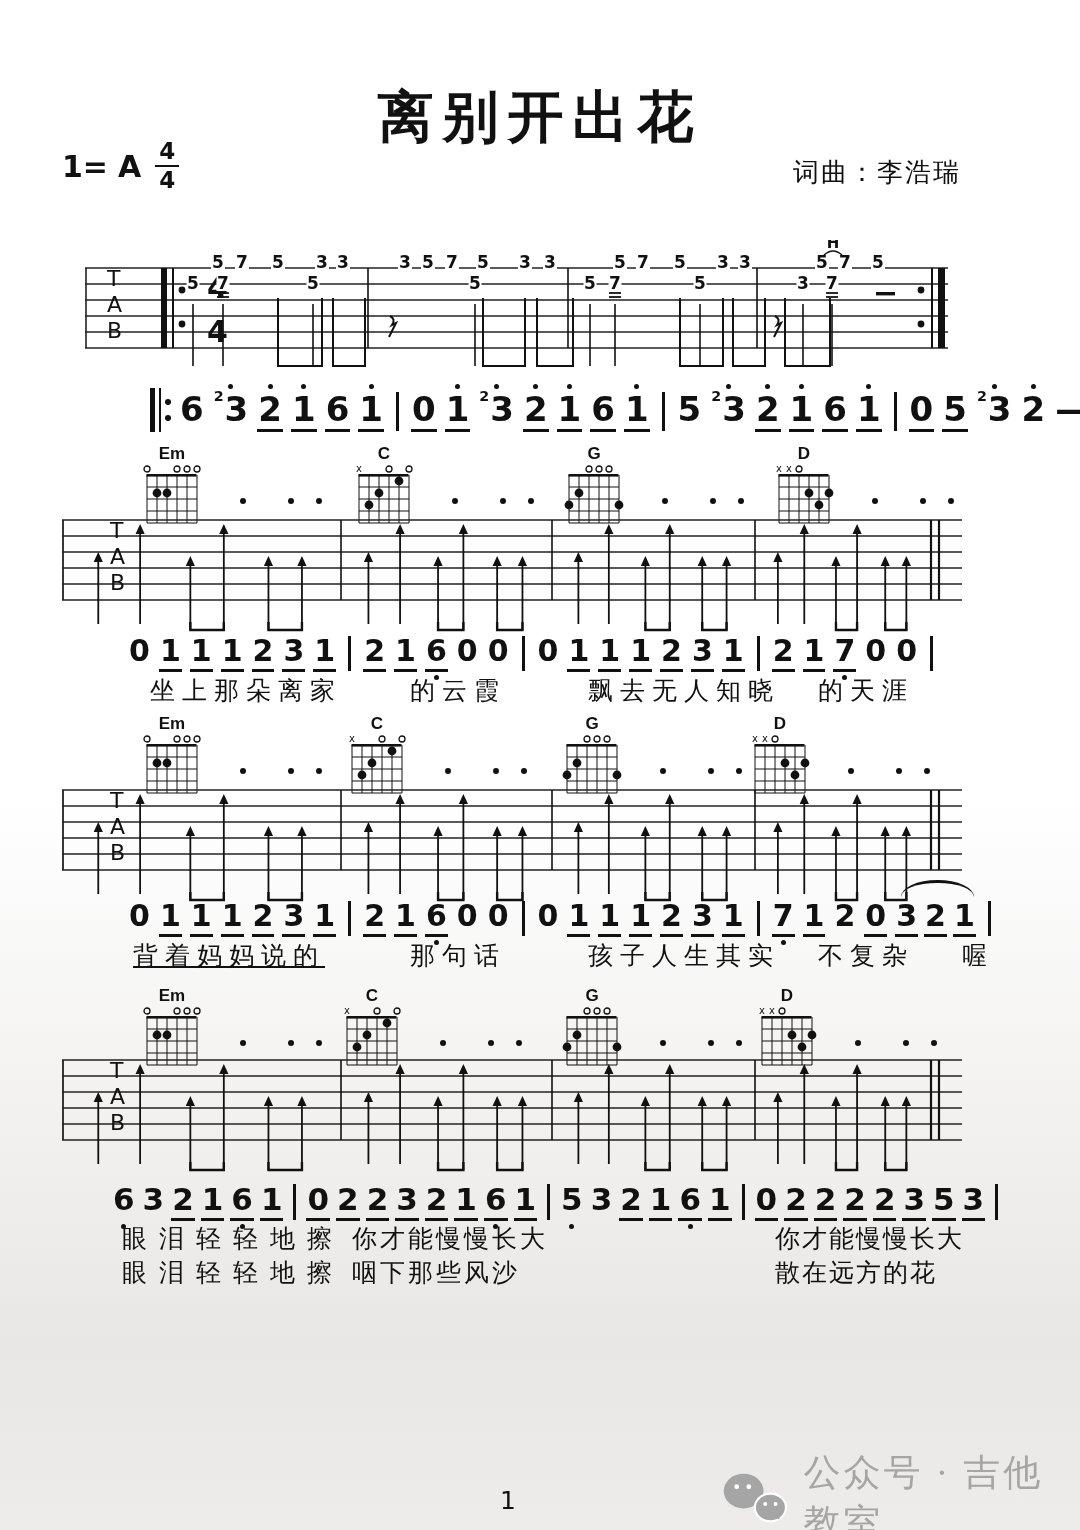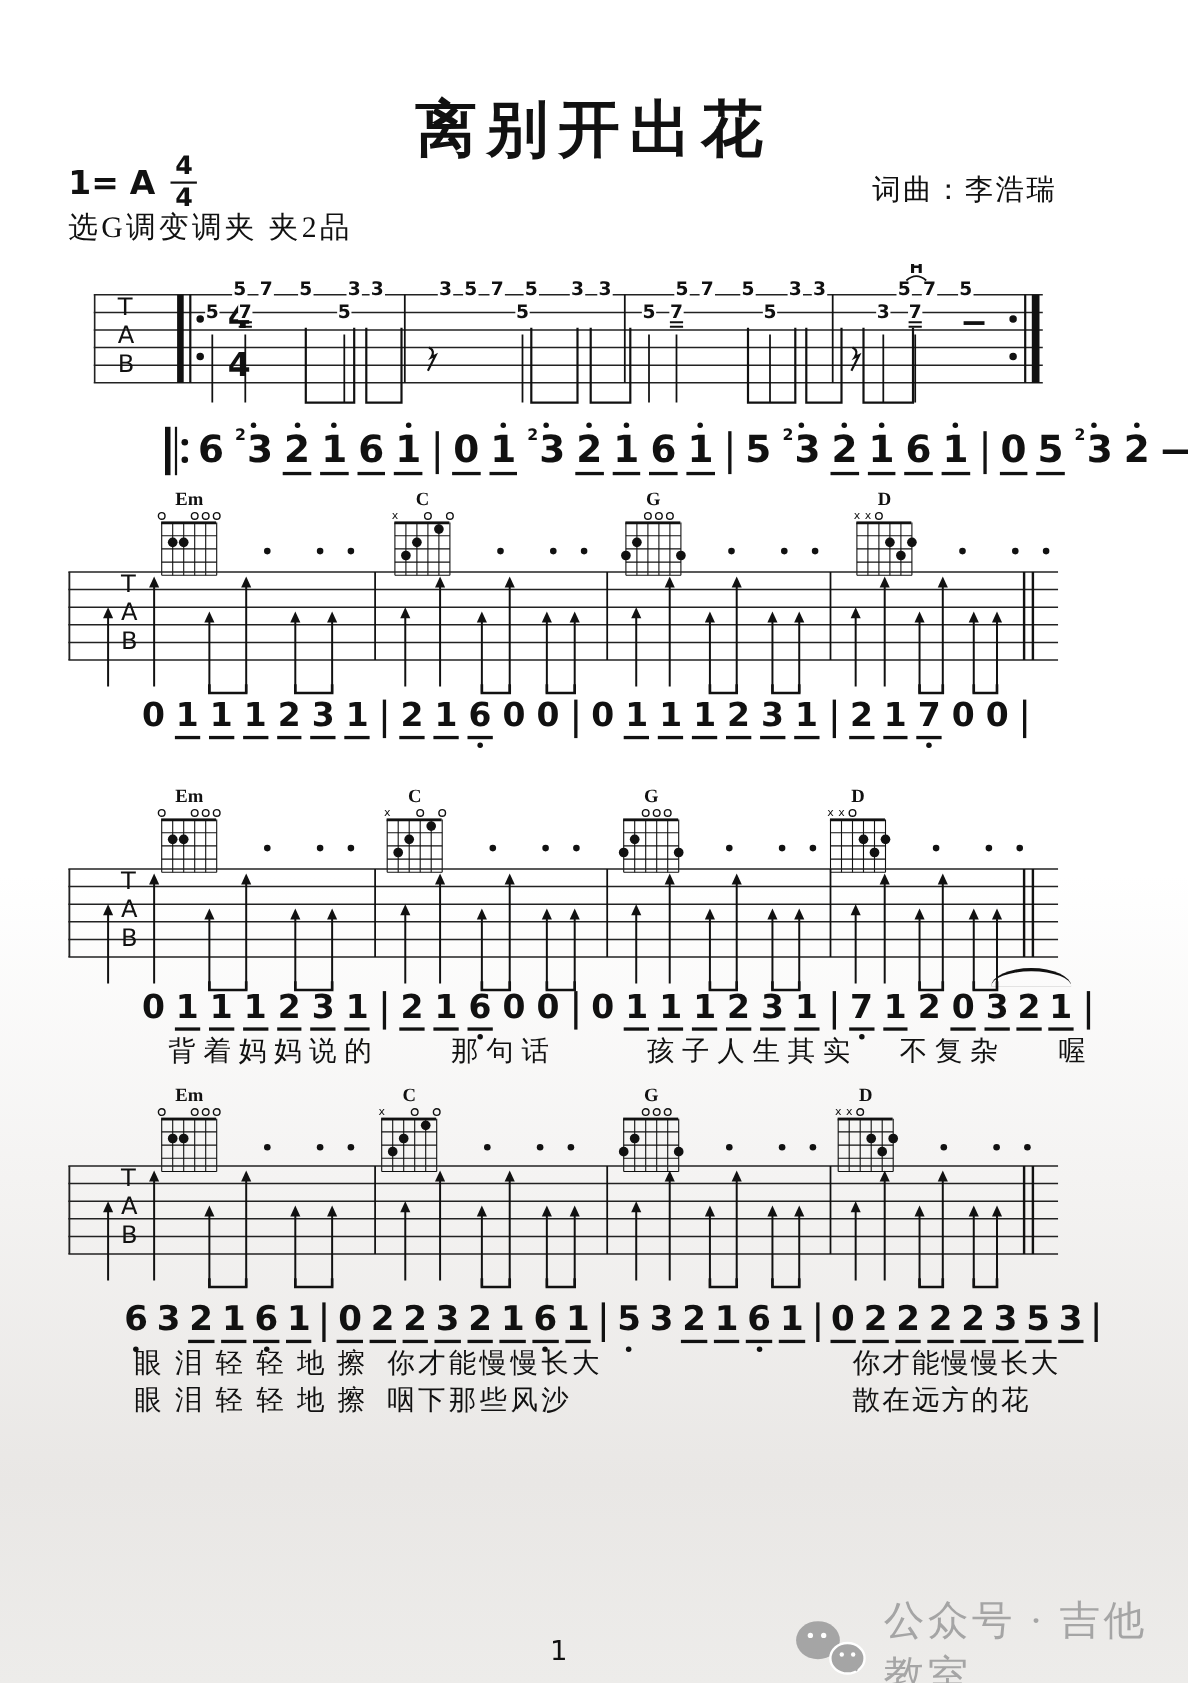--- a/index.html
+++ b/index.html
@@ -40,21 +40,21 @@
   .rep .rdots{display:flex;flex-direction:column;justify-content:space-evenly;height:100%;}
   .rep .rdots b{width:6px;height:6px;background:#111;border-radius:50%;}
   .tiewrap{position:relative;display:inline-flex;gap:6px;}
   .tiearc{position:absolute;left:6px;right:2px;top:-13px;height:14px;border-top:3px solid #111;border-radius:50% 50% 0 0 / 100% 100% 0 0;}
   .lyrics{position:absolute;left:0;top:0;width:1080px;height:34px;}
   .lyrics span{position:absolute;font-size:25px;white-space:nowrap;}
   #lyr-v1{top:674px;} #lyr-v2{top:939px;} #lyr-f1{top:1222px;} #lyr-f2{top:1256px;}
   .chordrow{position:absolute;left:0;width:1080px;height:72px;}
   #chordrow1{top:446px;} #chordrow2{top:716px;} #chordrow3{top:988px;}
   .chord{position:absolute;top:0;width:64px;}
-  .cname{text-align:center;font-family:Liberation Serif, serif;font-size:17px;font-weight:bold;height:16px;line-height:16px;}
+  .cname{text-align:center;font-family:Liberation Sans, sans-serif;font-size:17px;font-weight:bold;height:16px;line-height:16px;}
   .cdot{position:absolute;width:6px;height:6px;border-radius:50%;background:#111;top:52px;}
   .watermark{position:absolute;left:722px;top:1448px;display:flex;align-items:center;gap:14px;color:#a5a5a5;}
   .watermark .wm-text{font-size:37px;letter-spacing:3px;}
   .pagenum{position:absolute;left:500px;top:1486px;font-size:25px;font-family:"DejaVu Sans","Liberation Sans",sans-serif;}
   svg text{font-family:"DejaVu Sans","Liberation Sans",sans-serif;}
 </style>
 </head>
 <body>
 
 <div class="sheet">
@@ -63,21 +63,20 @@
 
   <div class="keyline">
     <span>1=</span>
     <span>A</span>
     <span class="frac">
       <span class="fnum">4</span>
       <span class="fden">4</span>
     </span>
   </div>
 
-  <div class="capo">选G调变调夹  夹2品</div>
   <div class="credit">词曲：李浩瑞</div>
 
   <div id="staff1" class="staffbox"><svg width="875" height="138" viewBox="0 0 875 138">
         <line x1="0" y1="28" x2="863" y2="28" stroke="#222" stroke-width="1.4"></line>
         <line x1="0" y1="44" x2="863" y2="44" stroke="#222" stroke-width="1.4"></line>
         <line x1="0" y1="60" x2="863" y2="60" stroke="#222" stroke-width="1.4"></line>
         <line x1="0" y1="76" x2="863" y2="76" stroke="#222" stroke-width="1.4"></line>
         <line x1="0" y1="92" x2="863" y2="92" stroke="#222" stroke-width="1.4"></line>
         <line x1="0" y1="108" x2="863" y2="108" stroke="#222" stroke-width="1.4"></line>
         <line x1="1" y1="28" x2="1" y2="108" stroke="#222" stroke-width="1.6"></line>
@@ -597,20 +596,26 @@
         <span class="num">0</span>
         <span class="dot ldot"></span>
       </span>
       <span class="tok">
         <span class="dot"></span>
         <span class="num">0</span>
         <span class="dot ldot"></span>
       </span>
       <div class="bar"></div>
     </div>
+  <div id="lyr-v1" class="lyrics">
+      <span style="left: 150px; letter-spacing: 7px;">坐上那朵离家</span>
+      <span style="left: 410px; letter-spacing: 7px;">的云霞</span>
+      <span style="left: 588px; letter-spacing: 7px;">飘去无人知晓</span>
+      <span style="left: 818px; letter-spacing: 7px;">的天涯</span>
+    </div>
 
   <div id="chordrow2" class="chordrow">
       <div class="chord" style="left: 140px;"><div class="cname">Em</div><svg width="64" height="66" viewBox="0 0 64 66">
           <circle cx="7" cy="7" r="3" fill="none" stroke="#111" stroke-width="1.3"></circle>
           <circle cx="37" cy="7" r="3" fill="none" stroke="#111" stroke-width="1.3"></circle>
           <circle cx="47" cy="7" r="3" fill="none" stroke="#111" stroke-width="1.3"></circle>
           <circle cx="57" cy="7" r="3" fill="none" stroke="#111" stroke-width="1.3"></circle>
           <rect x="6.5" y="12" width="50" height="2.6" fill="#111"></rect>
           <line x1="7" y1="25" x2="57" y2="25" stroke="#111" stroke-width="1"></line>
           <line x1="7" y1="37" x2="57" y2="37" stroke="#111" stroke-width="1"></line>
@@ -901,21 +906,21 @@
         </span>
         <span class="tok">
           <span class="dot"></span>
           <span class="num u">1</span>
           <span class="dot ldot"></span>
         </span>
       </span>
       <div class="bar"></div>
     </div>
   <div id="lyr-v2" class="lyrics">
-      <span style="left: 153px; letter-spacing: 7px;">背着妈妈说的</span>
+      <span style="left: 133px; letter-spacing: 7px; text-decoration: underline;">背着妈妈说的</span>
       <span style="left: 410px; letter-spacing: 7px;">那句话</span>
       <span style="left: 588px; letter-spacing: 7px;">孩子人生其实</span>
       <span style="left: 818px; letter-spacing: 7px;">不复杂</span>
       <span style="left: 962px; letter-spacing: 0px;">喔</span>
     </div>
 
   <div id="chordrow3" class="chordrow">
       <div class="chord" style="left: 140px;"><div class="cname">Em</div><svg width="64" height="66" viewBox="0 0 64 66">
           <circle cx="7" cy="7" r="3" fill="none" stroke="#111" stroke-width="1.3"></circle>
           <circle cx="37" cy="7" r="3" fill="none" stroke="#111" stroke-width="1.3"></circle>

